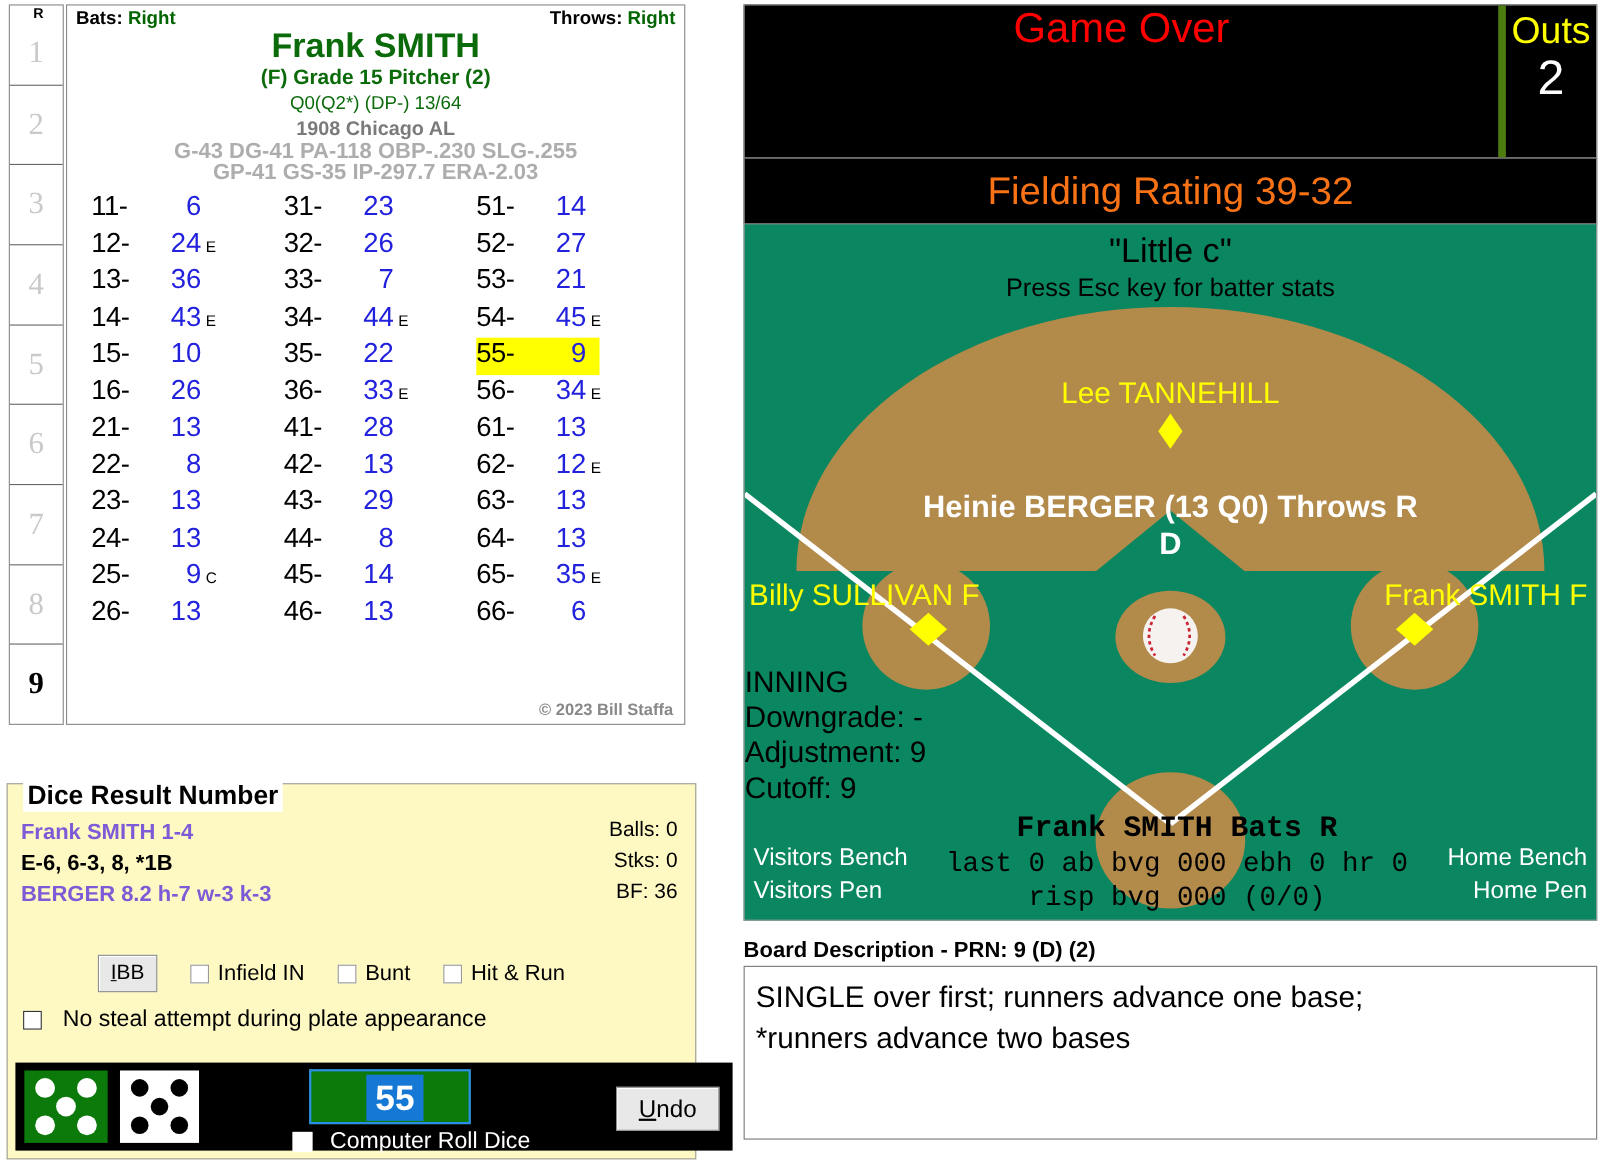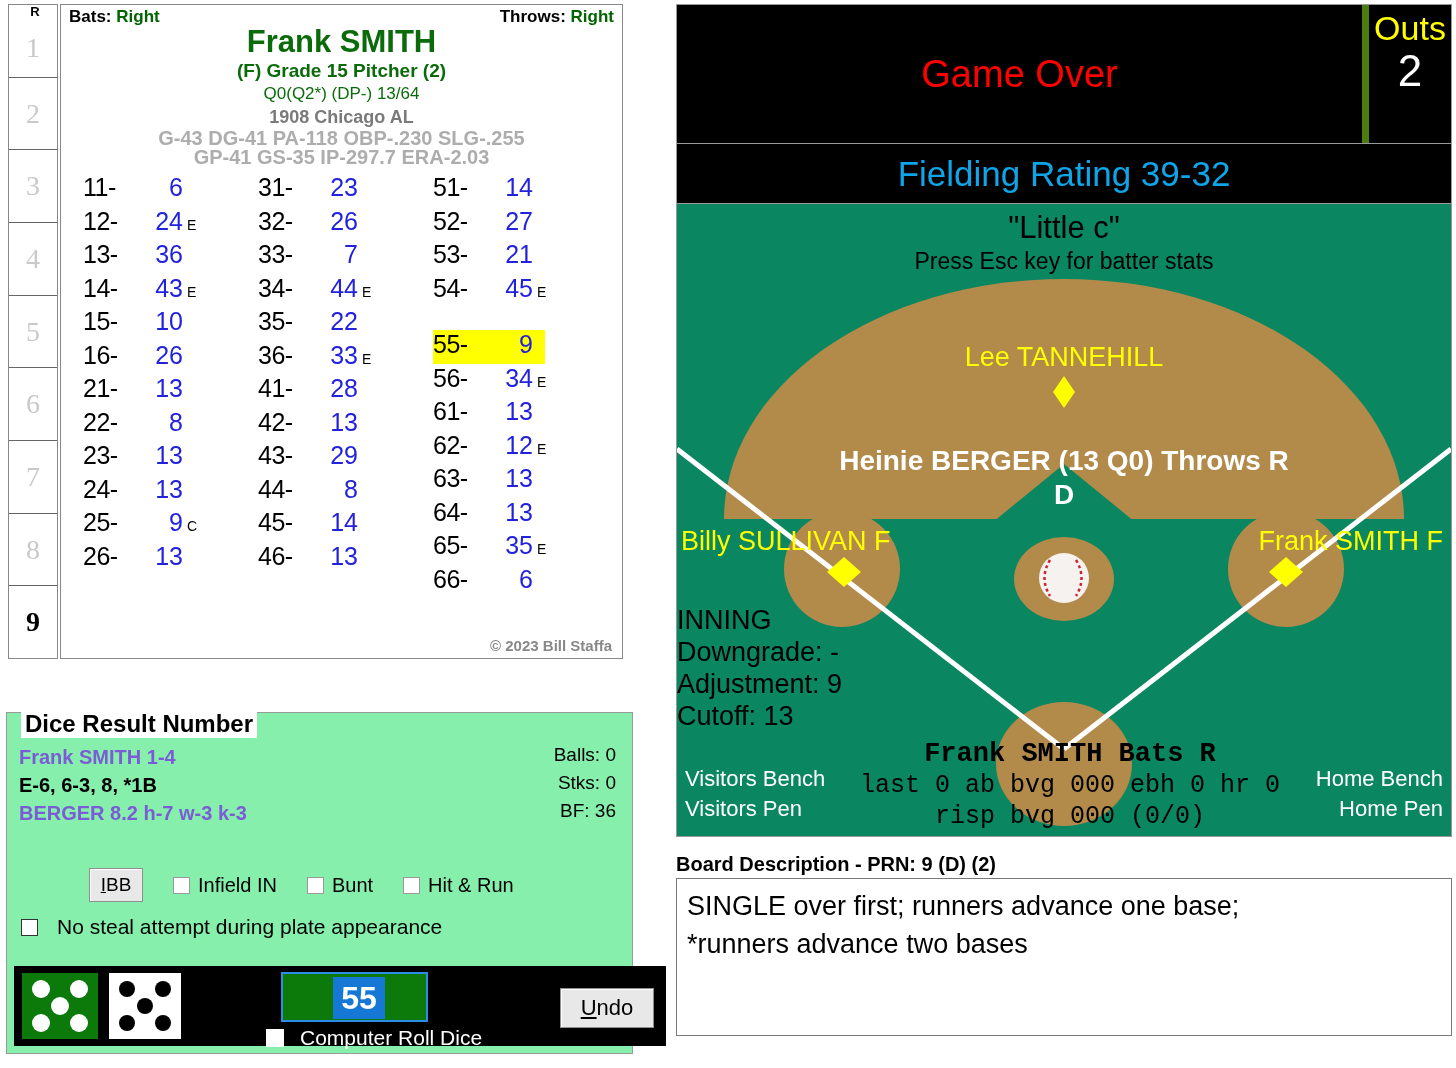--- a/index.html
+++ b/index.html
@@ -28,26 +28,26 @@
   .pq{text-align:center;color:#0b6b0b;font-size:17px;line-height:22px;}
   .pteam{text-align:center;color:#7a7a7a;font-size:18px;font-weight:bold;line-height:24px;}
   .pstat{text-align:center;color:#adadad;font-size:20px;line-height:19px;font-weight:bold;}
 
   #grid{margin-top:6px;padding:0 14px 0 22px;display:flex;justify-content:space-between;}
   .gcol{width:175px;}
   .grow{height:33.5px;display:flex;align-items:baseline;font-size:25px;font-family:"Liberation Sans", sans-serif;}
   .grow .k{color:#000;width:48px;text-align:left;letter-spacing:-0.5px;}
   .grow .v{color:#2222dd;width:50px;text-align:right;padding-left:2px;}
   .grow .sfx{color:#000;font-size:14px;padding-left:4px;}
-  .grow.hl{background:#ffff00;width:112px;margin-top:23px;}
+  .grow.hl{background:#ffff00;width:112px;}
   #copy{position:absolute;right:10px;bottom:4px;color:#888;font-size:15px;font-weight:bold;}
 
   
   #dice-panel{position:absolute;left:6px;top:712px;width:627px;height:342px;border:1px solid #9a9a9a;
-              box-sizing:border-box;background:#86efac;}
+              box-sizing:border-box;background:#fef9c3;}
   #drn-title{position:absolute;left:14px;top:-3px;font-size:24px;font-weight:bold;color:#000;background:#fff;padding:0 4px;}
   .drow{font-size:20px;font-weight:bold;line-height:28px;padding-left:12px;}
   .drow.purple{color:#7b5cd6;}
   .drow.black{color:#000;}
   #counts{position:absolute;right:16px;top:28px;text-align:right;font-size:19px;line-height:28px;color:#000;}
   #ctrlrow{position:absolute;left:0;top:155px;width:100%;display:flex;align-items:center;}
   #ibb{margin-left:82px;width:52px;height:32px;border:1px solid #8f8f8f;background:#e8e8e8;
        font-size:19px;color:#000;display:flex;align-items:center;justify-content:center;
        box-shadow:inset 1px 1px 0 #fff;}
   .cbx{display:flex;align-items:center;font-size:20px;color:#000;margin-left:30px;}
@@ -62,27 +62,27 @@
   #num-sel{position:absolute;left:50px;top:3px;width:52px;height:42px;background:#1478d4;display:flex;align-items:center;justify-content:center;
            color:#fff;font-size:32px;font-weight:bold;}
   #crd{position:absolute;left:252px;top:60px;display:flex;align-items:center;color:#fff;font-size:21px;}
   #crd .box{background:#fff;border:1px solid #fff;width:16px;height:16px;}
   #undo{position:absolute;right:12px;top:22px;width:92px;height:38px;border:1px solid #8f8f8f;background:#e8e8e8;
         display:flex;align-items:center;justify-content:center;font-size:22px;color:#000;box-shadow:inset 1px 1px 0 #fff;}
 
   
   #right{position:absolute;left:676px;top:4px;width:776px;height:840px;}
   #sb1{position:relative;height:140px;background:#000;border:1px solid #999;box-sizing:border-box;display:flex;}
-  #sb1-main{flex:1;display:flex;align-items:center;justify-content:center;position:relative;}
+  #sb1-main{flex:1;display:flex;align-items:flex-start;justify-content:center;position:relative;}
   #gameover{color:#ff0000;font-size:38px;}
   #outs-box{width:82px;border-left:7px solid #4d7c0f;display:flex;flex-direction:column;align-items:center;padding-top:4px;}
   #outs-lbl{color:#ffff00;font-size:34px;line-height:38px;}
   #outs-val{color:#fff;font-size:44px;line-height:48px;}
   #sb2{height:60px;background:#000;border:1px solid #999;border-top:none;box-sizing:border-box;
-       display:flex;align-items:center;justify-content:center;color:#0ea5e9;font-size:35px;}
+       display:flex;align-items:center;justify-content:center;color:#f97316;font-size:35px;}
 
   #field{position:relative;height:633px;background:#0a8660;border:1px solid #999;border-top:none;
          box-sizing:border-box;overflow:hidden;}
   #field svg{position:absolute;left:0;top:0;}
   .f-txt{position:absolute;text-align:center;}
   #little-c{left:0;right:0;top:6px;color:#000;font-size:31px;}
   #esc-txt{left:0;right:0;top:44px;color:#000;font-size:23px;}
   #ss-name{left:0;right:0;top:138px;color:#ffff00;font-size:27px;}
   #pitcher-line{left:0;right:0;top:240px;color:#fff;font-size:28px;font-weight:bold;line-height:34px;}
   #lf-name{left:4px;top:322px;color:#ffff00;font-size:27px;width:auto;}
@@ -432,21 +432,21 @@
       <div>D</div>
     </div>
 
     <div class="f-txt" id="lf-name">Billy SULLIVAN F</div>
     <div class="f-txt" id="rf-name">Frank SMITH F</div>
 
     <div class="f-txt" id="inningbox">
       <div>INNING</div>
       <div>Downgrade: -</div>
       <div>Adjustment: 9</div>
-      <div>Cutoff: 13</div>
+      <div>Cutoff: 9</div>
     </div>
 
     <div class="f-txt" id="batterbox">
       <div>Frank SMITH Bats R</div>
       <div class="sub">last 0 ab bvg 000 ebh 0 hr 0</div>
       <div class="sub">risp bvg 000 (0/0)</div>
     </div>
 
     <div class="f-txt" id="vis-bench">
       <div>Visitors Bench</div>

